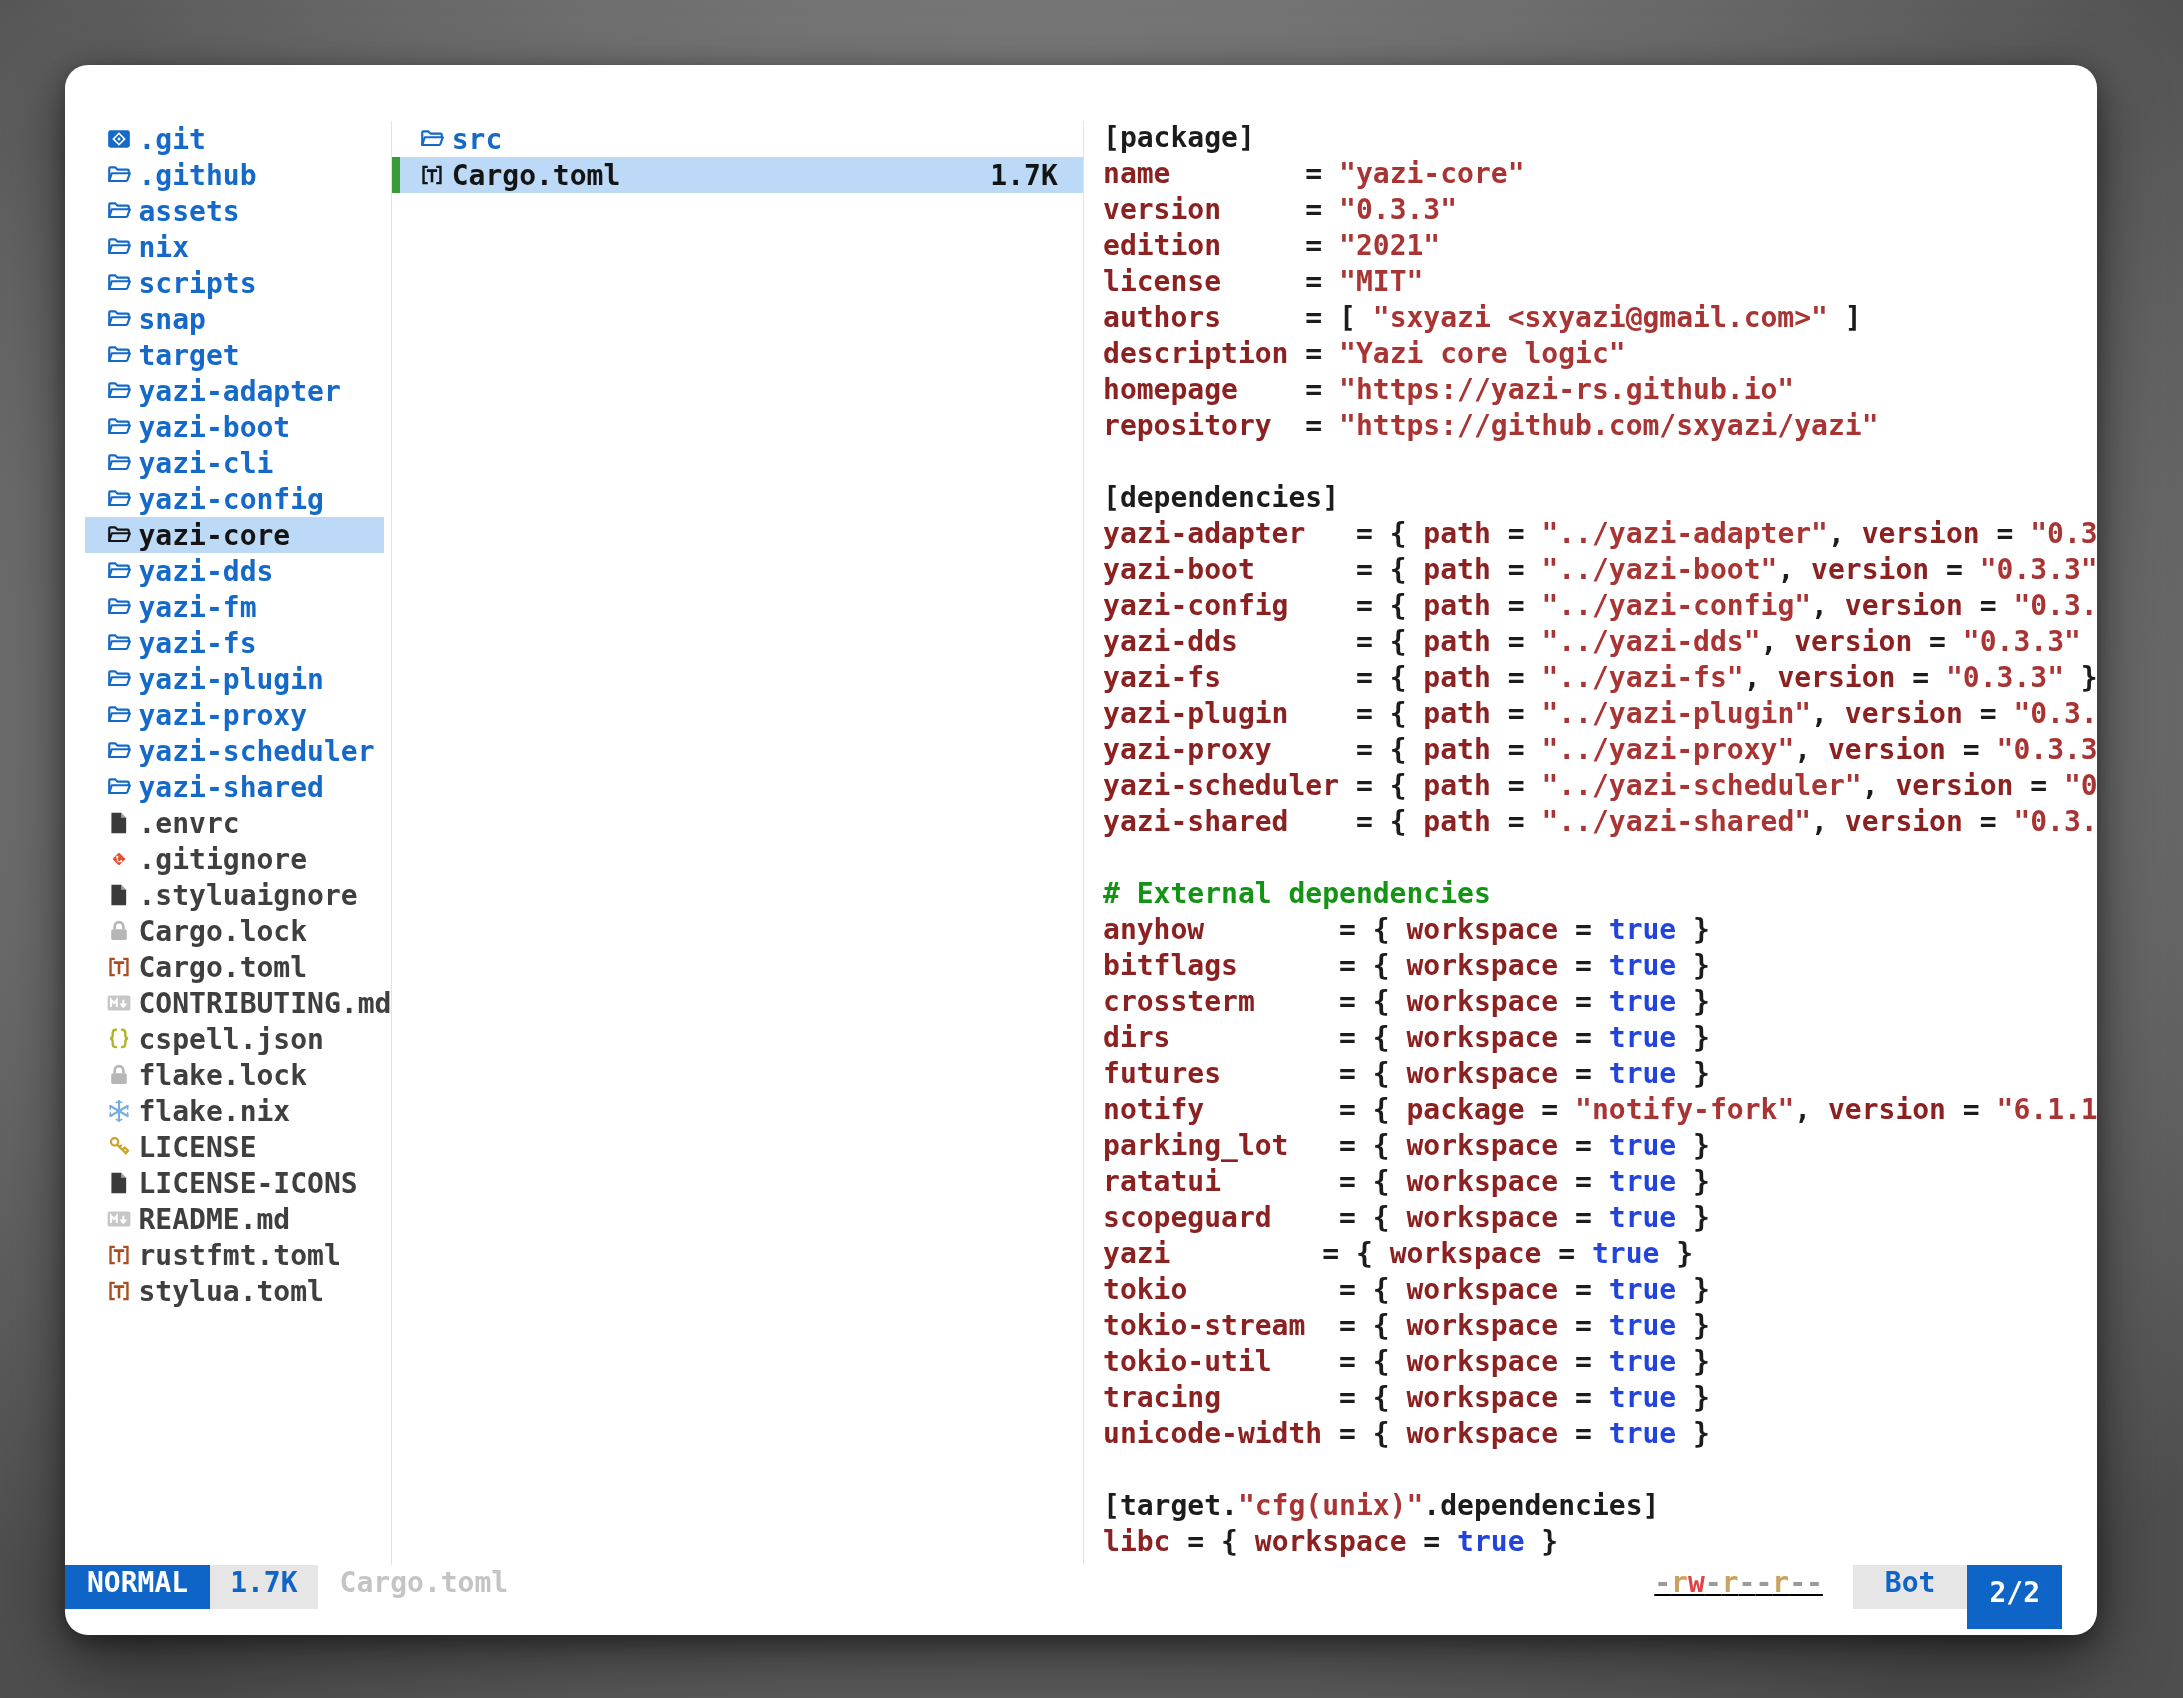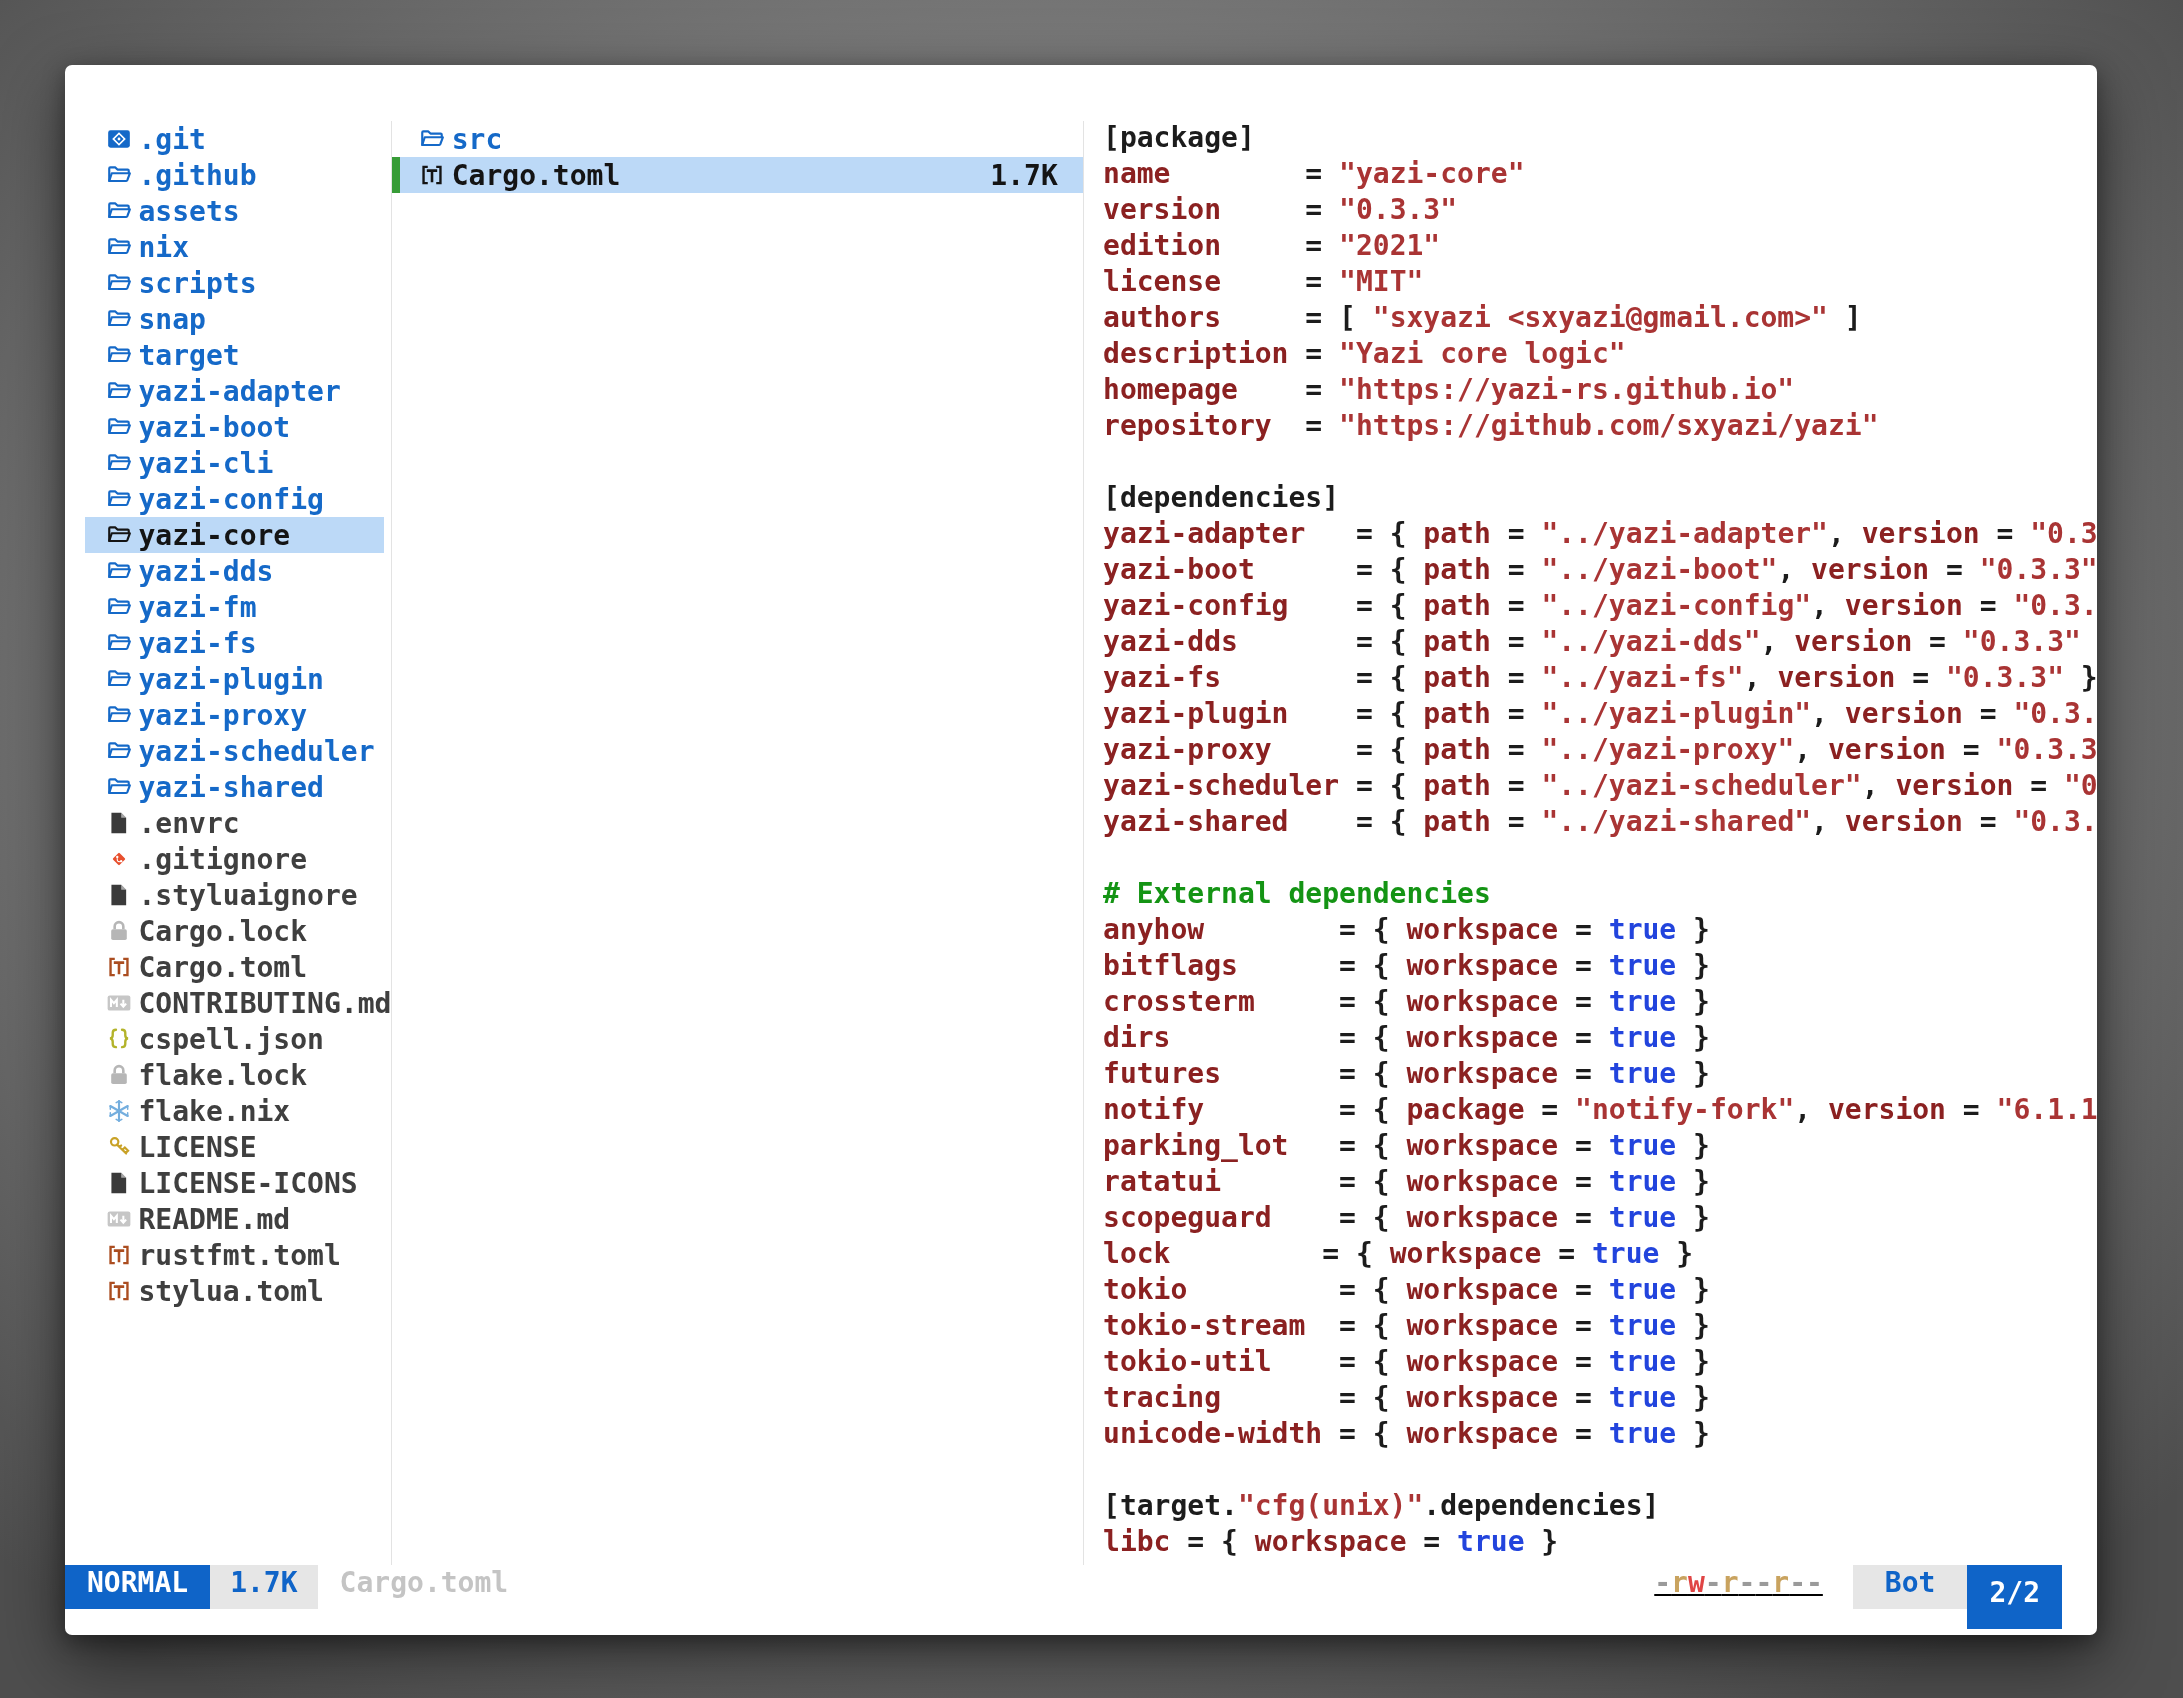--- a/index.html
+++ b/index.html
@@ -5,21 +5,21 @@
   html,body{margin:0;padding:0;}
   body{
     width:2183px;height:1698px;overflow:hidden;
     background:radial-gradient(1510px 1175px at 48% 42%, #929292 0%, #7a7a7a 55%, #4e4e4e 100%);
     font-family:"DejaVu Sans Mono", monospace;
     font-weight:bold;
     font-size:28px;
   }
   .window{
     position:absolute;left:65px;top:65px;width:2032px;height:1570px;
-    background:#ffffff;border-radius:7px;
+    background:#ffffff;border-radius:23px;
     box-shadow:0 23.5px 67px rgba(0,0,0,.50), 0 6.7px 22px rgba(0,0,0,.35);
     overflow:hidden;
   }
   .panes{position:absolute;left:0;top:56px;height:1444px;width:100%;display:flex;}
   .pane{overflow:hidden;position:relative;}
   .pane.parent{width:329px;}
   .pane.current{width:698px;border-left:1.7px solid #e3e3e3;}
   .pane.preview{width:1004px;border-left:1.7px solid #e3e3e3;padding-left:19.3px;}
   .row{
     height:36px;display:flex;align-items:center;white-space:pre;
@@ -254,21 +254,21 @@
         <div class="pline"><span class="sg-c"># External dependencies</span></div>
         <div class="pline"><span class="sg-k">anyhow        </span><span class="sg-p">= { </span><span class="sg-k">workspace</span><span class="sg-p"> = </span><span class="sg-b">true</span><span class="sg-p"> }</span></div>
         <div class="pline"><span class="sg-k">bitflags      </span><span class="sg-p">= { </span><span class="sg-k">workspace</span><span class="sg-p"> = </span><span class="sg-b">true</span><span class="sg-p"> }</span></div>
         <div class="pline"><span class="sg-k">crossterm     </span><span class="sg-p">= { </span><span class="sg-k">workspace</span><span class="sg-p"> = </span><span class="sg-b">true</span><span class="sg-p"> }</span></div>
         <div class="pline"><span class="sg-k">dirs          </span><span class="sg-p">= { </span><span class="sg-k">workspace</span><span class="sg-p"> = </span><span class="sg-b">true</span><span class="sg-p"> }</span></div>
         <div class="pline"><span class="sg-k">futures       </span><span class="sg-p">= { </span><span class="sg-k">workspace</span><span class="sg-p"> = </span><span class="sg-b">true</span><span class="sg-p"> }</span></div>
         <div class="pline"><span class="sg-k">notify        </span><span class="sg-p">= { </span><span class="sg-k">package</span><span class="sg-p"> = </span><span class="sg-s">"notify-fork"</span><span class="sg-p">, </span><span class="sg-k">version</span><span class="sg-p"> = </span><span class="sg-s">"6.1.1</span></div>
         <div class="pline"><span class="sg-k">parking_lot   </span><span class="sg-p">= { </span><span class="sg-k">workspace</span><span class="sg-p"> = </span><span class="sg-b">true</span><span class="sg-p"> }</span></div>
         <div class="pline"><span class="sg-k">ratatui       </span><span class="sg-p">= { </span><span class="sg-k">workspace</span><span class="sg-p"> = </span><span class="sg-b">true</span><span class="sg-p"> }</span></div>
         <div class="pline"><span class="sg-k">scopeguard    </span><span class="sg-p">= { </span><span class="sg-k">workspace</span><span class="sg-p"> = </span><span class="sg-b">true</span><span class="sg-p"> }</span></div>
-        <div class="pline"><span class="sg-k">lock         </span><span class="sg-p">= { </span><span class="sg-k">workspace</span><span class="sg-p"> = </span><span class="sg-b">true</span><span class="sg-p"> }</span></div>
+        <div class="pline"><span class="sg-k">yazi         </span><span class="sg-p">= { </span><span class="sg-k">workspace</span><span class="sg-p"> = </span><span class="sg-b">true</span><span class="sg-p"> }</span></div>
         <div class="pline"><span class="sg-k">tokio         </span><span class="sg-p">= { </span><span class="sg-k">workspace</span><span class="sg-p"> = </span><span class="sg-b">true</span><span class="sg-p"> }</span></div>
         <div class="pline"><span class="sg-k">tokio-stream  </span><span class="sg-p">= { </span><span class="sg-k">workspace</span><span class="sg-p"> = </span><span class="sg-b">true</span><span class="sg-p"> }</span></div>
         <div class="pline"><span class="sg-k">tokio-util    </span><span class="sg-p">= { </span><span class="sg-k">workspace</span><span class="sg-p"> = </span><span class="sg-b">true</span><span class="sg-p"> }</span></div>
         <div class="pline"><span class="sg-k">tracing       </span><span class="sg-p">= { </span><span class="sg-k">workspace</span><span class="sg-p"> = </span><span class="sg-b">true</span><span class="sg-p"> }</span></div>
         <div class="pline"><span class="sg-k">unicode-width </span><span class="sg-p">= { </span><span class="sg-k">workspace</span><span class="sg-p"> = </span><span class="sg-b">true</span><span class="sg-p"> }</span></div>
         <div class="pline">&nbsp;</div>
         <div class="pline"><span class="sg-p">[target.</span><span class="sg-s">"cfg(unix)"</span><span class="sg-p">.dependencies]</span></div>
         <div class="pline"><span class="sg-k">libc</span><span class="sg-p"> = { </span><span class="sg-k">workspace</span><span class="sg-p"> = </span><span class="sg-b">true</span><span class="sg-p"> }</span></div>
       </div>
   </div>

